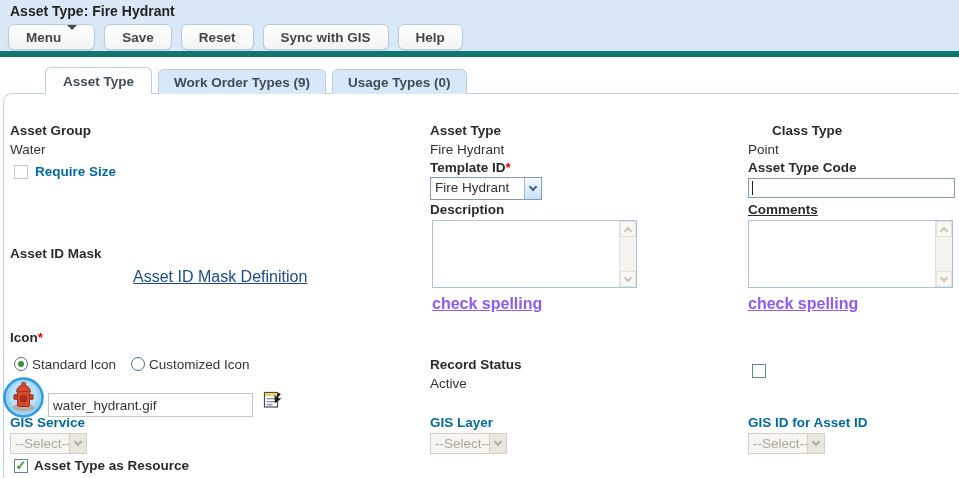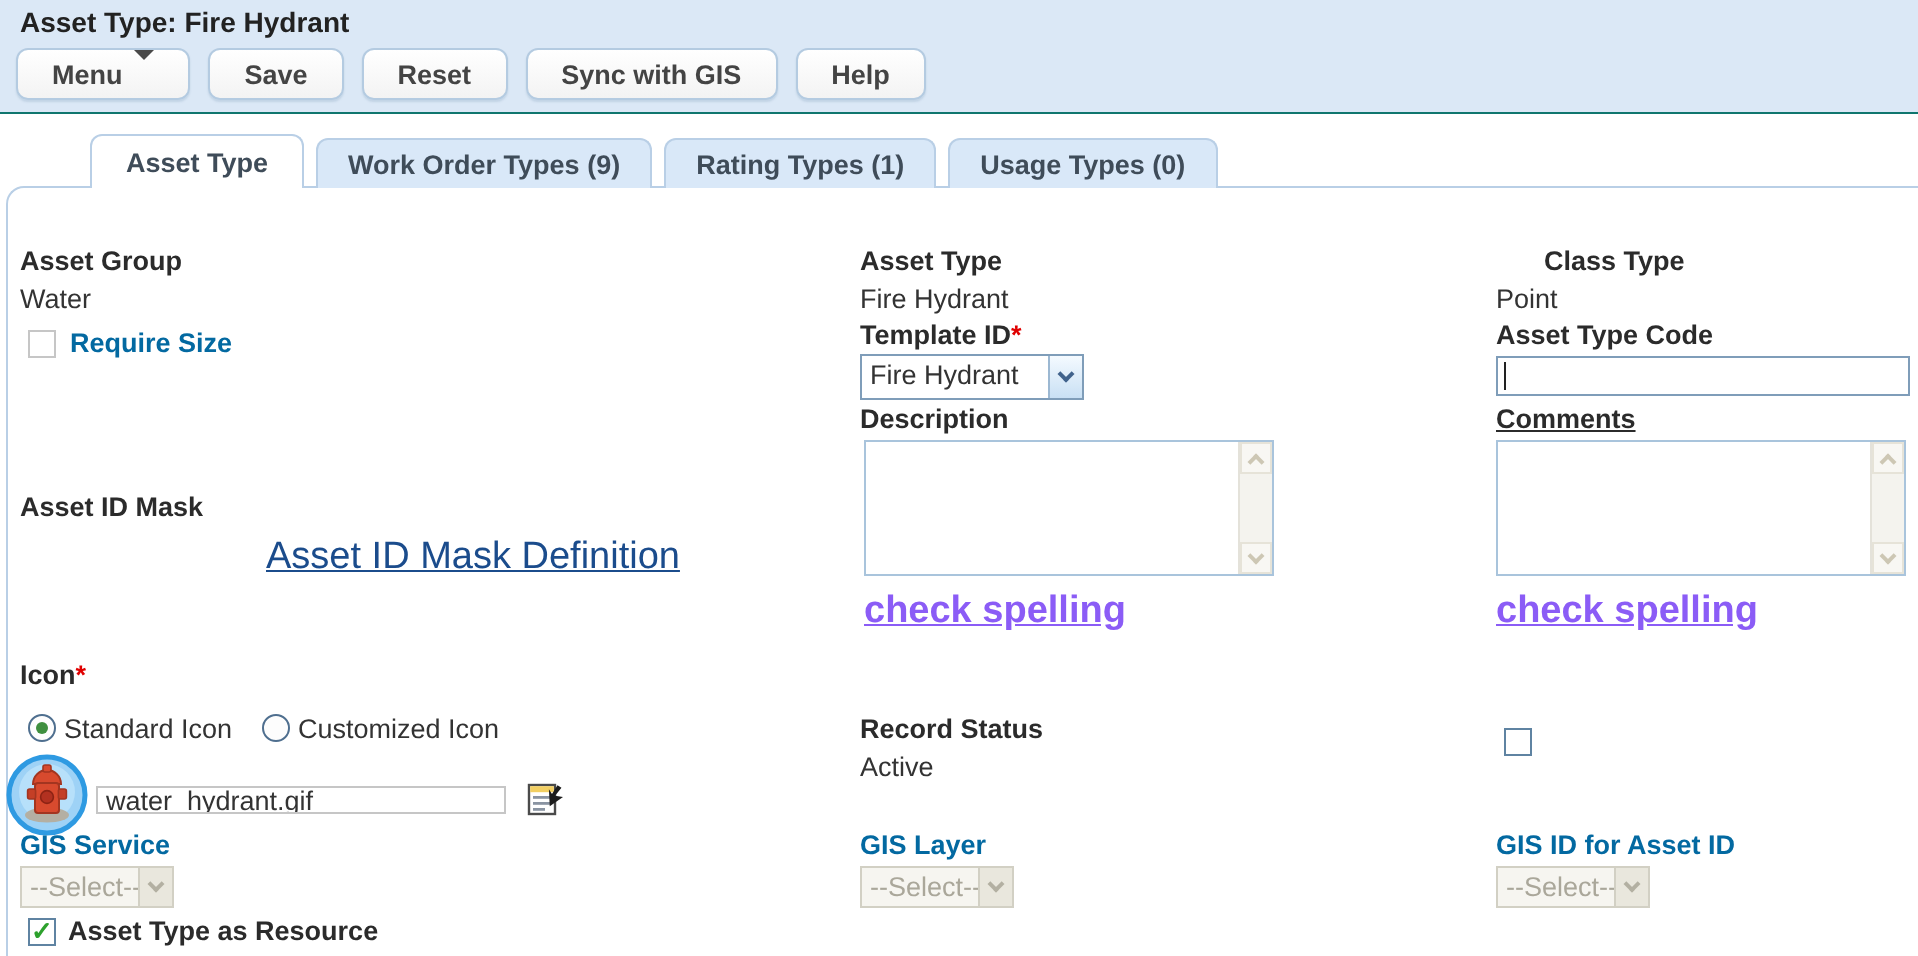--- a/index.html
+++ b/index.html
@@ -2,21 +2,21 @@
 <html><head>
 <meta charset="utf-8">
 <style>
   * { box-sizing: border-box; margin: 0; padding: 0; }
   html,body { width:959px; height:478px; overflow:hidden; }
   body { font-family:"Liberation Sans", sans-serif; background:#fff; }
   .screen { position:relative; width:959px; height:478px; background:#fff; }
 
   
   .header-band { position:absolute; left:0; top:0; width:959px; height:57px;
-    background:#dbe8f6; border-bottom:1px solid #0f766e; }
+    background:#dbe8f6; border-bottom:6px solid #0f766e; }
   .page-title { position:absolute; left:10px; top:3px; font-size:14px; font-weight:bold; color:#222; }
   .toolbar { position:absolute; left:8px; top:24px; display:flex; gap:9px; }
   .tb-btn { display:inline-flex; align-items:center; justify-content:center; gap:6px;
     height:26px; padding:0 17px; font-family:"Liberation Sans",sans-serif;
     font-size:13.5px; font-weight:bold; color:#444;
     background:linear-gradient(#ffffff,#f3f3f3);
     border:1px solid #b4cbe1; border-radius:6px; cursor:pointer;
     box-shadow:0 1px 1px rgba(120,150,180,.25); }
   .menu-caret { display:inline-block; }
   .menu-caret .bar { width:9px; height:2px; background:#4a4a4a; margin:0 auto 2px; }
@@ -32,21 +32,21 @@
 
   .content-panel { position:absolute; left:3px; top:93px; width:956px; height:385px;
     background:#fff; border-top:1px solid #b9cfe6; border-left:1px solid #b9cfe6;
     border-top-left-radius:9px; z-index:1; }
 
   
   .lbl { position:absolute; font-size:13.5px; font-weight:bold; color:#2b2b2b; white-space:nowrap; z-index:5; }
   .lbl.disabled { color:#0369a1; }
   .val { position:absolute; font-size:13.5px; color:#333; white-space:nowrap; z-index:5;text-align:center; }
   .req { color:#e00000; font-weight:bold; }
-  .link { position:absolute; font-size:19px; color:#1b4c8c; text-decoration:underline; white-space:nowrap; z-index:5; cursor:pointer; }
+  .link { position:absolute; font-size:16px; color:#1b4c8c; text-decoration:underline; white-space:nowrap; z-index:5; cursor:pointer; }
   .link.bold { font-weight:bold; color:#8b5cf6; }
 
   
   .sel { position:absolute; height:22px; background:#fff; border:1px solid #7f9db9;
     display:flex; align-items:stretch; z-index:5; cursor:pointer; }
   .sel .sel-text { flex:1; font-size:13.5px; color:#333; padding:2px 3px 0 4px; overflow:hidden; white-space:nowrap; }
   .sel .sel-btn { width:17px; background:linear-gradient(#f4faff,#c9e0f4);
     border-left:1px solid #9cb8d2; display:flex; align-items:center; justify-content:center; }
   .chev { width:6px; height:6px; border-right:2px solid #41638c; border-bottom:2px solid #41638c;
     transform:rotate(45deg); margin-top:-3px; }
@@ -60,21 +60,21 @@
     display:flex; align-items:center; justify-content:center; cursor:pointer; }
   .cb.checked::after { content:"✓"; font-size:13px; font-weight:bold; color:#2da12d; margin-top:-2px; }
   .cb.disabled { border-color:#c6c6c6; cursor:default; }
   .radio { position:absolute; width:14px; height:14px; border:1px solid #4f6f8f; border-radius:50%;
     background:#fdfdfd; z-index:5; display:flex; align-items:center; justify-content:center; cursor:pointer; }
   .radio.checked::after { content:""; width:6px; height:6px; border-radius:50%; background:#3f8f3f; }
 
   
   .txt-input { position:absolute; height:20px; border:1px solid #7f9db9; background:#fff;
     font-family:"Liberation Sans",sans-serif; font-size:13.5px; color:#333; padding:1px 4px; z-index:5; }
-  .txt-input.gray { border-color:#c6c6c6; height:14px; }
+  .txt-input.gray { border-color:#c6c6c6; height:24px; }
   .caret-bar { position:absolute; width:1px; height:14px; background:#222; z-index:6; }
 
   
   .ta { position:absolute; background:#fff; border:1px solid #a9c4dc; z-index:5; display:flex; }
   .ta .ta-body { flex:1; font-size:13.5px; color:#333; padding:2px 4px; }
   .ta .sb { width:17px; border-left:1px solid #e4e2da; background:#f4f3ee; display:flex; flex-direction:column; }
   .sb .sb-btn { height:16px; background:#f8f7f3; border:1px solid #e6e3d8; display:flex; align-items:center; justify-content:center; }
   .sb .sb-track { flex:1; }
   .sb .arr { width:6px; height:6px; border-right:2px solid #cdc7b4; border-bottom:2px solid #cdc7b4; }
   .sb .arr.up { transform:rotate(-135deg); margin-top:3px; }
@@ -106,21 +106,20 @@
       </button>
       <button class="tb-btn">
         <span>Help</span>
       </button>
     </div>
   </div>
 
   <div class="tabs">
     <div class="tab active">Asset Type</div>
     <div class="tab">Work Order Types (9)</div>
-    <div class="tab">Rating Types (1)</div>
     <div class="tab">Usage Types (0)</div>
   </div>
 
   <div class="content-panel"></div>
 
   <div class="lbl" style="left:10px; top:123px;">Asset Group</div>
   <div class="val" style="left:10px; top:142px;">Water</div>
 
   <span class="cb disabled" style="left:14px; top:165px;"></span>
   <div class="lbl disabled" style="left:35px; top:164px;">Require Size</div>

